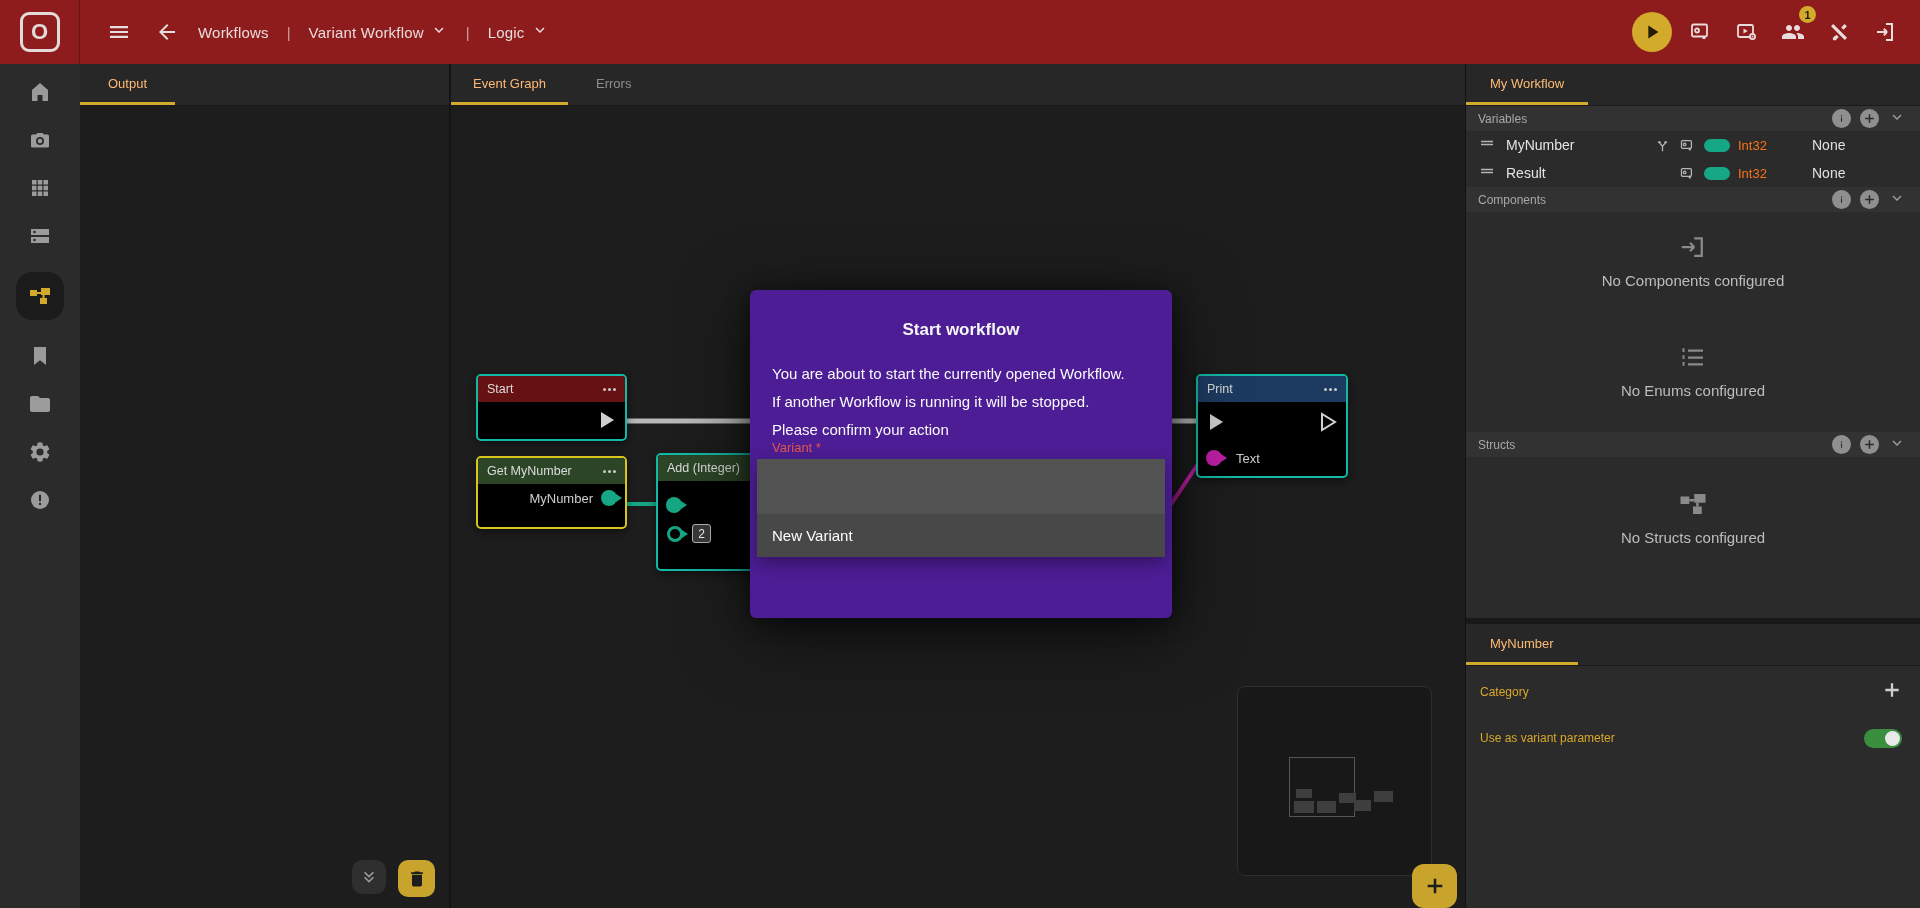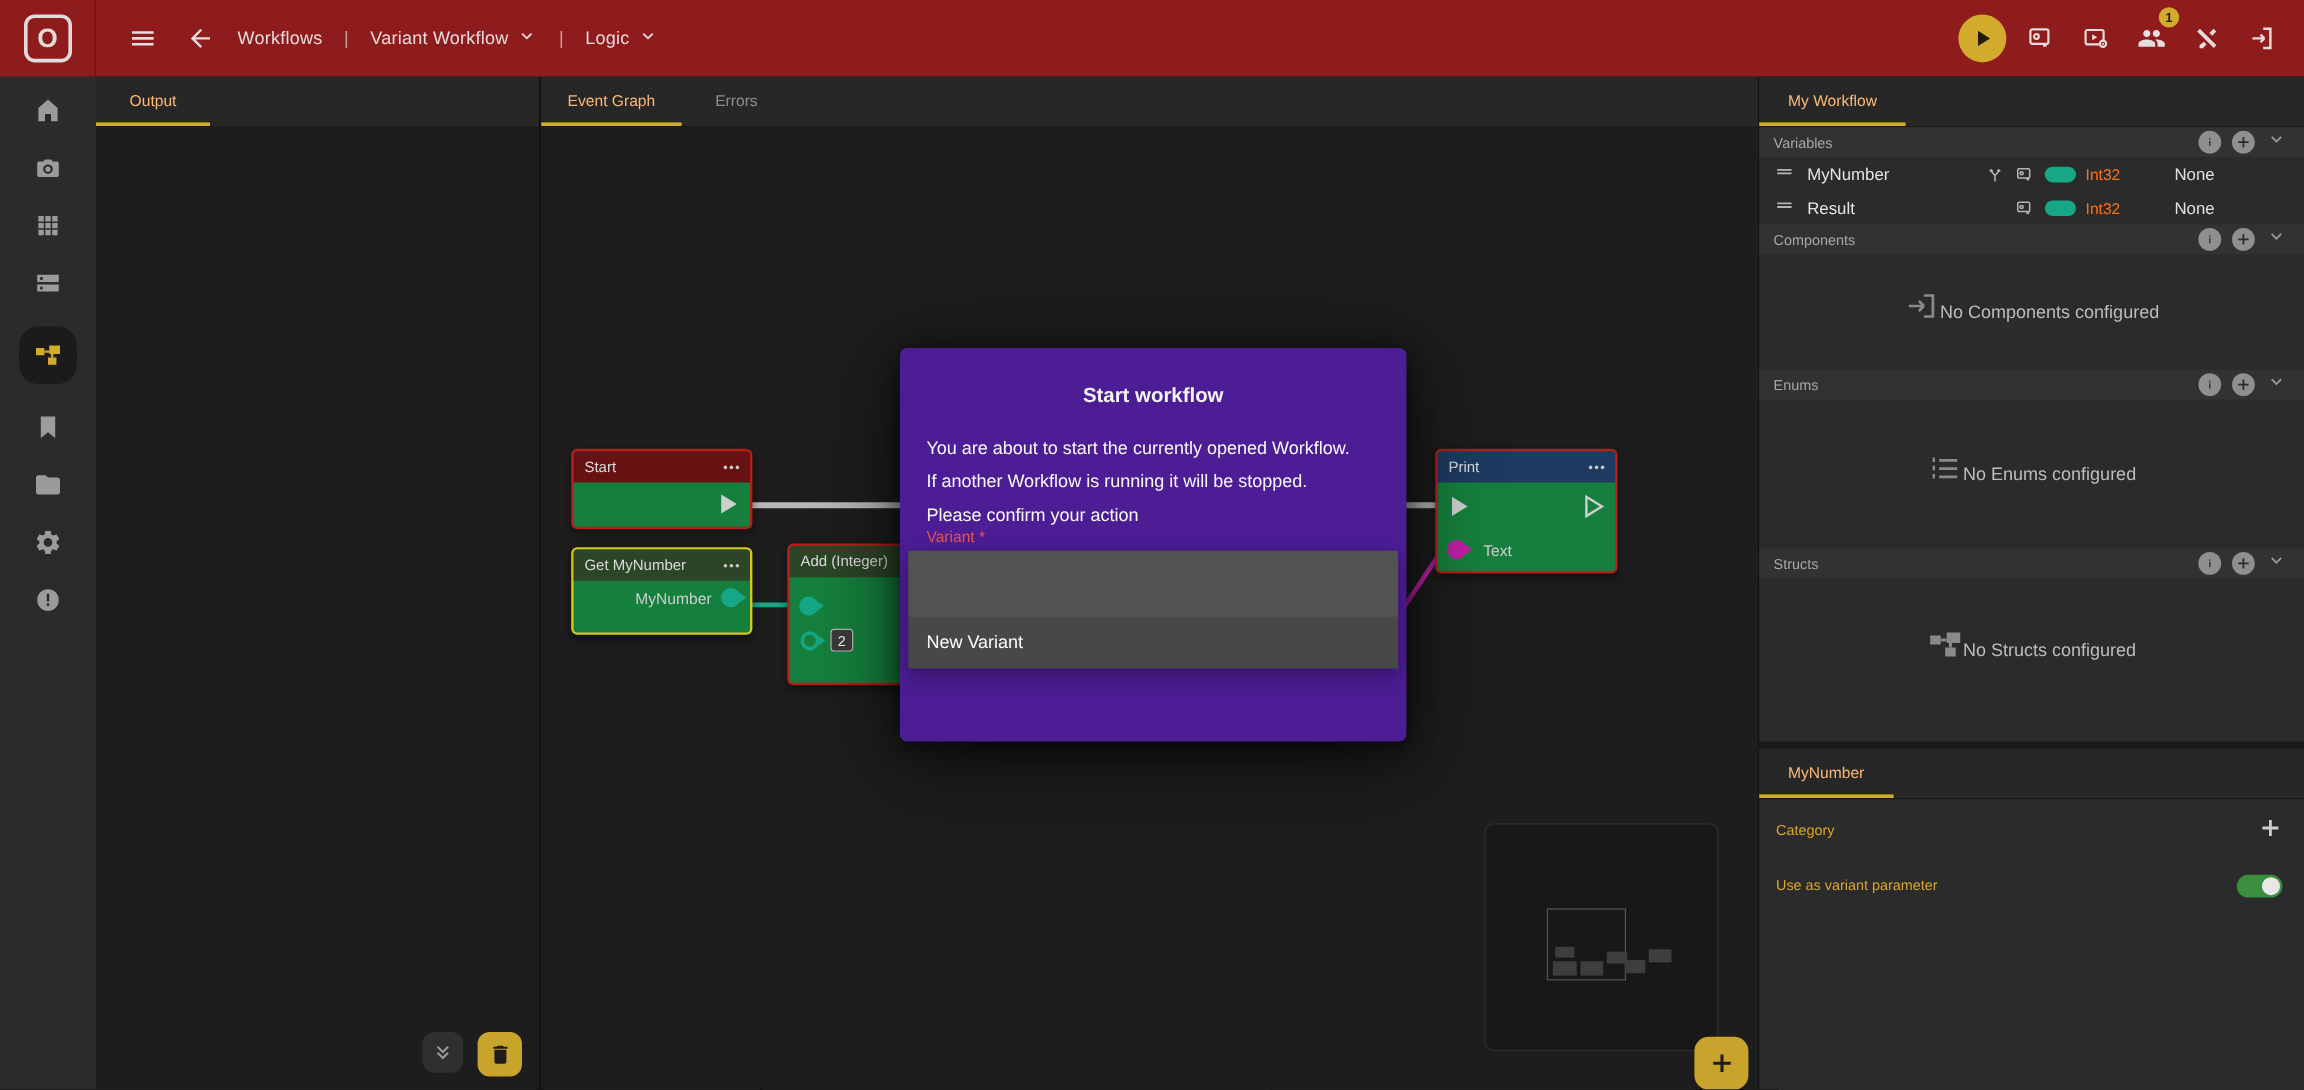--- a/index.html
+++ b/index.html
@@ -43,21 +43,21 @@
   .sq-btn { width:34px; height:34px; border-radius:10px; display:flex; align-items:center; justify-content:center; cursor:pointer; }
   .sq-btn.dark { background:#2f2f2f; color:#9a9a9a; }
   .sq-btn.yellow { background:#c9a42c; color:#1d1d1d; width:37px; height:37px; }
   .sq-btn svg { width:20px; height:20px; }
 
   
   .canvas { flex:1; background:#1d1d1d; position:relative; min-width:0; }
   .canvas .tabstrip { position:absolute; top:0; left:0; right:0; }
   .wires { position:absolute; inset:0; width:100%; height:100%; }
 
-  .node { position:absolute; background:#15803d; border:2px solid #b91c1c; border-radius:5px; box-shadow:0 3px 8px rgba(0,0,0,.45); }
+  .node { position:absolute; background:#000000; border:2px solid #14b8a6; border-radius:5px; box-shadow:0 3px 8px rgba(0,0,0,.45); }
   .node.selected { border-color:#d8c520; }
   .node-head { height:26px; display:flex; align-items:center; padding:0 9px; border-radius:3px 3px 0 0; font-size:12.5px; color:#dcdcdc; }
   .node-head.red { background:#671212; }
   .node-head.green { background:#2c4527; }
   .node-head.blue { background:#1d3b61; }
   .menu-dots { margin-left:auto; width:13px; height:3px; position:relative; cursor:pointer; }
   .menu-dots::before { content:""; position:absolute; left:0; top:0; width:3px; height:3px; border-radius:50%; background:#c9c9c9; box-shadow:5px 0 0 #c9c9c9, 10px 0 0 #c9c9c9; }
   .exec-port { position:absolute; width:20px; height:20px; }
   .exec-port svg { width:20px; height:20px; }
   .data-port { position:absolute; width:16px; height:16px; border-radius:50%; }
@@ -90,21 +90,21 @@
   .chev-ic svg { width:18px; height:18px; }
   .var-row { height:28px; display:flex; align-items:center; padding:0 48px 0 12px; color:#e4e4e4; }
   .var-row .handle { color:#b5b5b5; width:24px; }
   .var-row .handle svg { width:18px; height:18px; }
   .var-name { font-size:14px; margin-left:4px; }
   .var-icons { display:flex; align-items:center; gap:8px; margin-left:auto; color:#b5b5b5; }
   .var-icons svg { width:17px; height:17px; }
   .type-pill { width:26px; height:13px; border-radius:7px; background:#16a785; }
   .type-text { font-size:13px; color:#f97316; width:46px; }
   .var-value { font-size:14px; color:#e0e0e0; width:60px; text-align:left; margin-left:28px; }
-  .empty-block { display:flex; align-items:center; justify-content:center; color:#9e9e9e; flex:none; }
+  .empty-block { display:flex; flex-direction:column; align-items:center; justify-content:center; color:#9e9e9e; flex:none; }
   .empty-block svg { width:30px; height:30px; color:#8a8a8a; margin-bottom:10px; }
   .empty-text { font-size:15px; color:#bdbdbd; }
   .eb-components { height:96px; }
   .eb-enums { height:124px; }
   .eb-structs { height:120px; }
 
   .inspector { margin-top:6px; flex:1; background:#2b2b2b; display:flex; flex-direction:column; }
   .ins-row { display:flex; align-items:center; padding:0 18px 0 14px; height:40px; margin-top:6px; }
   .ins-label { font-size:12px; color:#d9a72a; }
   .ins-right { margin-left:auto; color:#cfcfcf; }
@@ -448,38 +448,20 @@
           </span>
         </div>
         <div class="empty-block eb-components">
           <svg viewBox="0 0 24 24" fill="none" stroke="currentColor" stroke-width="1.8">
               <path d="M13 5h6v14h-6"></path>
               <path d="M3 12h10m0 0-3.4-3.4M13 12l-3.4 3.4"></path>
             </svg>
           <span class="empty-text">No Components configured</span>
         </div>
 
-        <div class="sec-head">
-          <span class="sec-label">Enums</span>
-          <span class="sec-icons">
-            <span class="circle-ic">
-                <svg viewBox="0 0 24 24" fill="currentColor">
-                  <path d="M11 10h2v8h-2zM11 6h2v2.4h-2z"></path>
-                </svg>
-              </span>
-            <span class="circle-ic">
-                <svg viewBox="0 0 24 24" fill="currentColor">
-                  <path d="M10.6 4h2.8v6.6H20v2.8h-6.6V20h-2.8v-6.6H4v-2.8h6.6z"></path>
-                </svg>
-              </span>
-            <span class="chev-ic"><svg viewBox="0 0 24 24" fill="currentColor">
-                  <path d="M7.4 8.6 12 13.2l4.6-4.6L18 10l-6 6-6-6z"></path>
-                </svg></span>
-          </span>
-        </div>
         <div class="empty-block eb-enums">
           <svg viewBox="0 0 24 24" fill="currentColor">
               <path d="M3.6 5h1.6v3H3.6zM3.6 10.5h1.6v3H3.6zM3.6 16h1.6v3H3.6zM8 6h12v1.8H8zM8 11.5h12v1.8H8zM8 17h12v1.8H8z"></path>
             </svg>
           <span class="empty-text">No Enums configured</span>
         </div>
 
         <div class="sec-head">
           <span class="sec-label">Structs</span>
           <span class="sec-icons">

